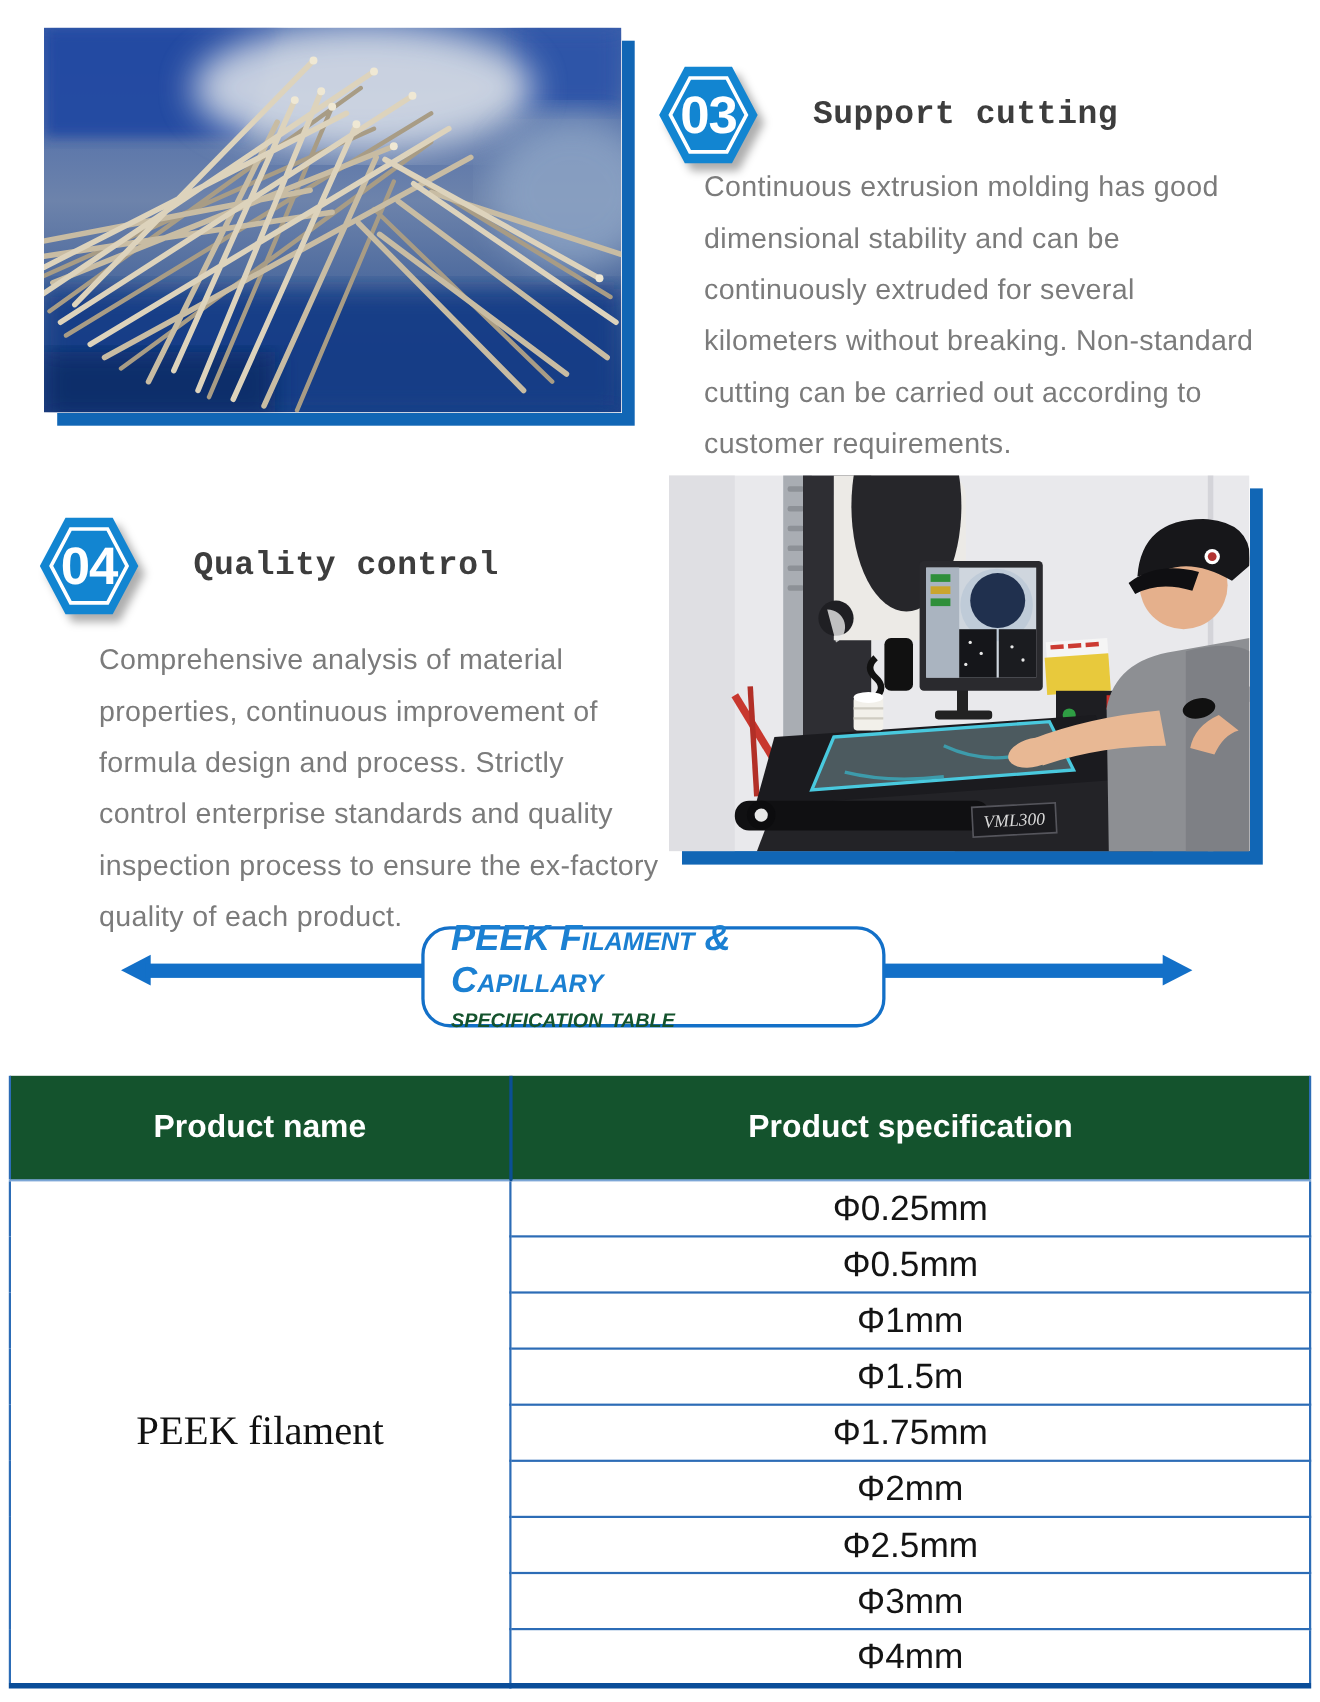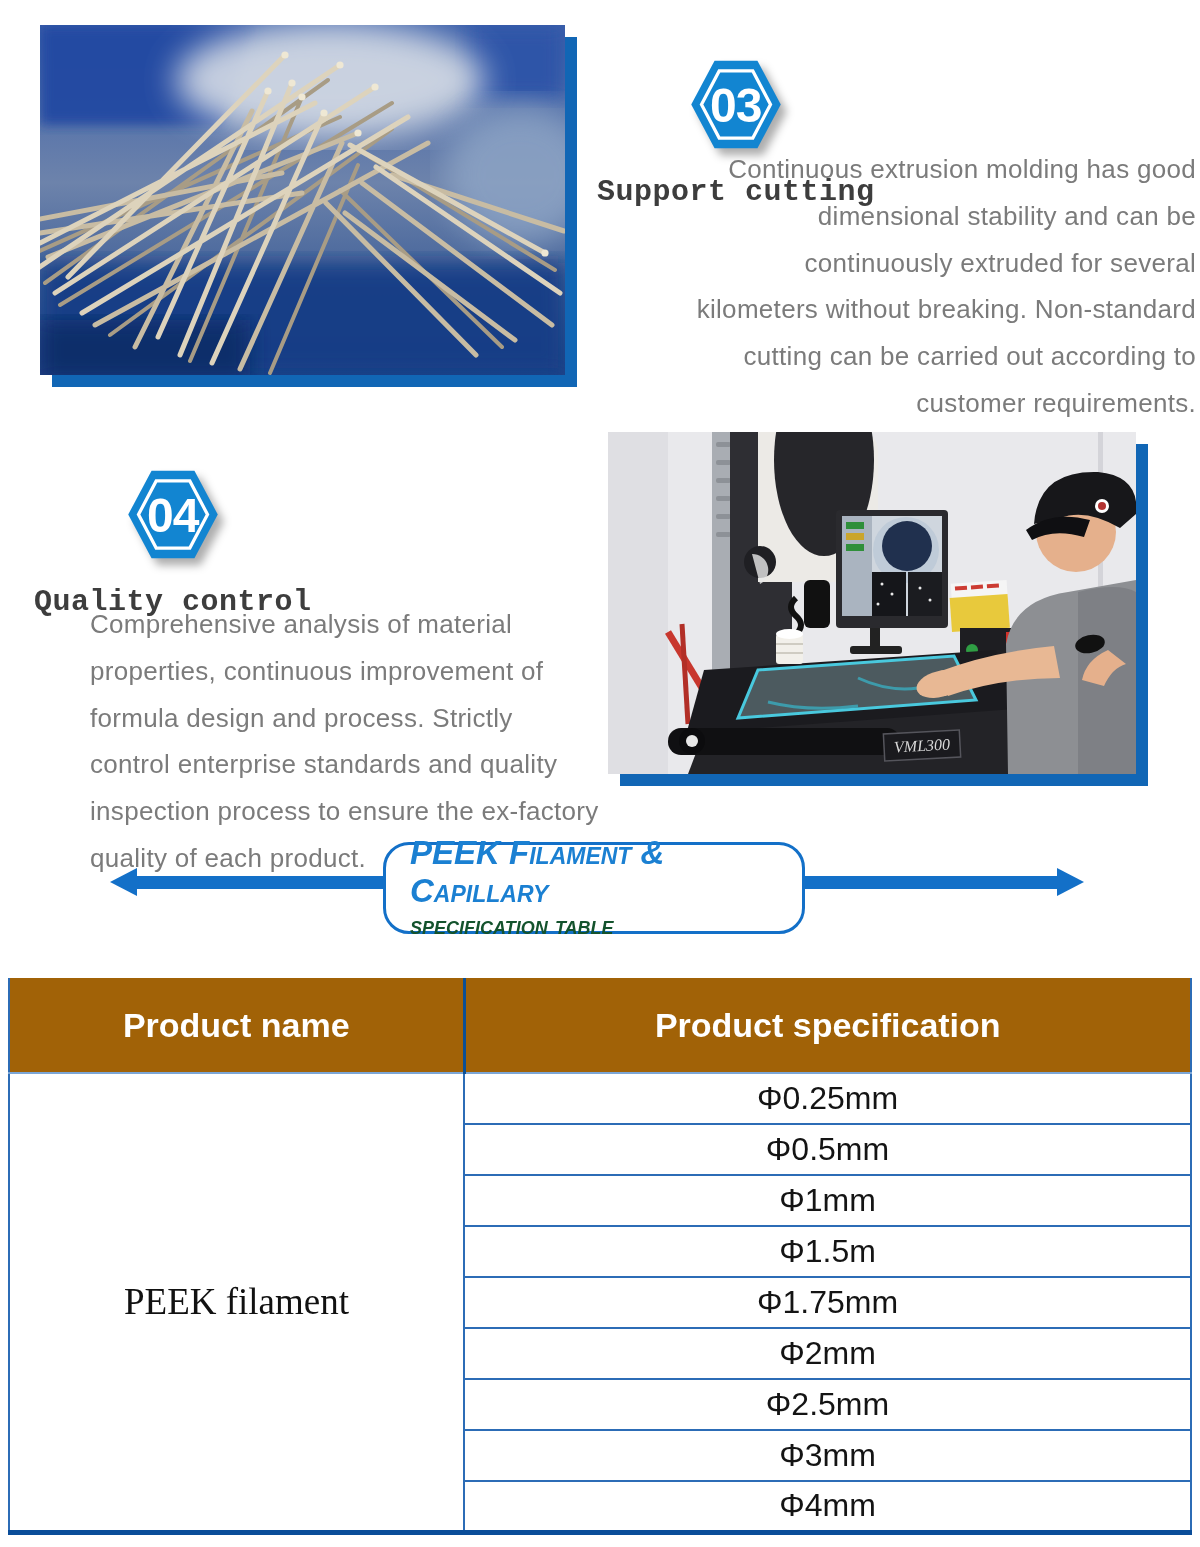--- a/index.html
+++ b/index.html
@@ -6,52 +6,52 @@
   body { background:#ffffff; font-family:"Liberation Sans", sans-serif; }
   .page { position:relative; width:1200px; height:1547px; background:#fff; overflow:hidden; }
 
   
   .photo { position:absolute; overflow:hidden; box-shadow:12px 12px 0 0 #1166b5; }
   .photo svg { display:block; width:100%; height:100%; }
   .photo-1 { left:40px; top:25px; width:525px; height:350px; }
   .photo-2 { left:608px; top:432px; width:528px; height:342px; }
 
   
-  .section-head { position:absolute; display:flex; align-items:center; gap:22px;flex-direction:column; }
+  .section-head { position:absolute; display:flex; align-items:center; gap:48px; }
   .sec-03 { left:597px; top:56px; }
   .sec-04 { left:34px; top:466px; }
   .badge { position:relative; width:94px; height:97px; filter:drop-shadow(6px 7px 4px rgba(0,0,0,0.32)); }
   .badge svg { display:block; width:100%; height:100%; }
   .badge-num { position:absolute; left:0; top:1px; width:100%; height:100%;
     display:flex; align-items:center; justify-content:center;
     color:#fff; font-size:48px; font-weight:bold; letter-spacing:-1px; }
   .section-title { font-size:30px; font-weight:bold; color:#3d3d3d; letter-spacing:0.5px;font-family:Liberation Mono, monospace; }
 
   
   .para { position:absolute; font-size:26px; line-height:1.8; color:#7b7b7b; letter-spacing:0.3px; }
-  .para-03 { left:678px; top:146px; width:518px;text-align:right; }
-  .para-04 { left:90px; top:576px; width:510px;margin-top:25px; }
+  .para-03 { left:640px; top:146px; width:518px; }
+  .para-04 { left:90px; top:576px; width:510px; }
 
   
   .banner { position:absolute; left:0; top:842px; width:1200px; height:95px; }
   .arrow-shaft { position:absolute; left:132px; top:34px; width:936px; height:13px; background:#1370c8; }
   .arrow-head { position:absolute; width:0; height:0; top:26px; }
   .arrow-head.left  { left:110px; border-top:14px solid transparent; border-bottom:14px solid transparent; border-right:27px solid #1370c8; }
   .arrow-head.right { left:1057px; border-top:14px solid transparent; border-bottom:14px solid transparent; border-left:27px solid #1370c8; }
   .banner-box { position:absolute; left:383px; top:0; width:422px; height:92px;
     background:#fff; border:3px solid #1370c8; border-radius:26px;
     display:flex; flex-direction:column; justify-content:center; padding-left:24px; z-index:2; }
   .banner-line1 { font-style:italic; font-variant:small-caps; font-weight:bold; font-size:33px; color:#1b80d2; line-height:1.15; }
   .banner-line2 { font-style:italic; font-variant:small-caps; font-weight:bold; font-size:26px; color:#14532d; line-height:1.2; }
 
   
   table.spec { position:absolute; left:8px; top:978px; width:1184px;
     border-collapse:collapse; table-layout:fixed;
     border-left:2px solid #2c6cb6; border-right:2px solid #2c6cb6; border-bottom:5px solid #0a4d99; }
-  table.spec th { height:95px; background:#a16207; color:#ffffff; font-size:34px; font-weight:bold;
+  table.spec th { height:95px; background:#14532d; color:#ffffff; font-size:29px; font-weight:bold;
     text-align:center; vertical-align:middle; border-bottom:2px solid #7ca6d6; }
   table.spec th + th { border-left:3px solid #0b4f94; }
   .col-name { width:455px; }
   td.spec-cell { height:51px; border:2px solid #2c6cb6; text-align:center; vertical-align:middle;
     font-size:32px; color:#141414; }
   td.pname { border-right:2px solid #2c6cb6; text-align:center; vertical-align:middle;
     font-family:"Liberation Serif", serif; font-size:37px; color:#111; }
 </style>
 </head>
 <body>

